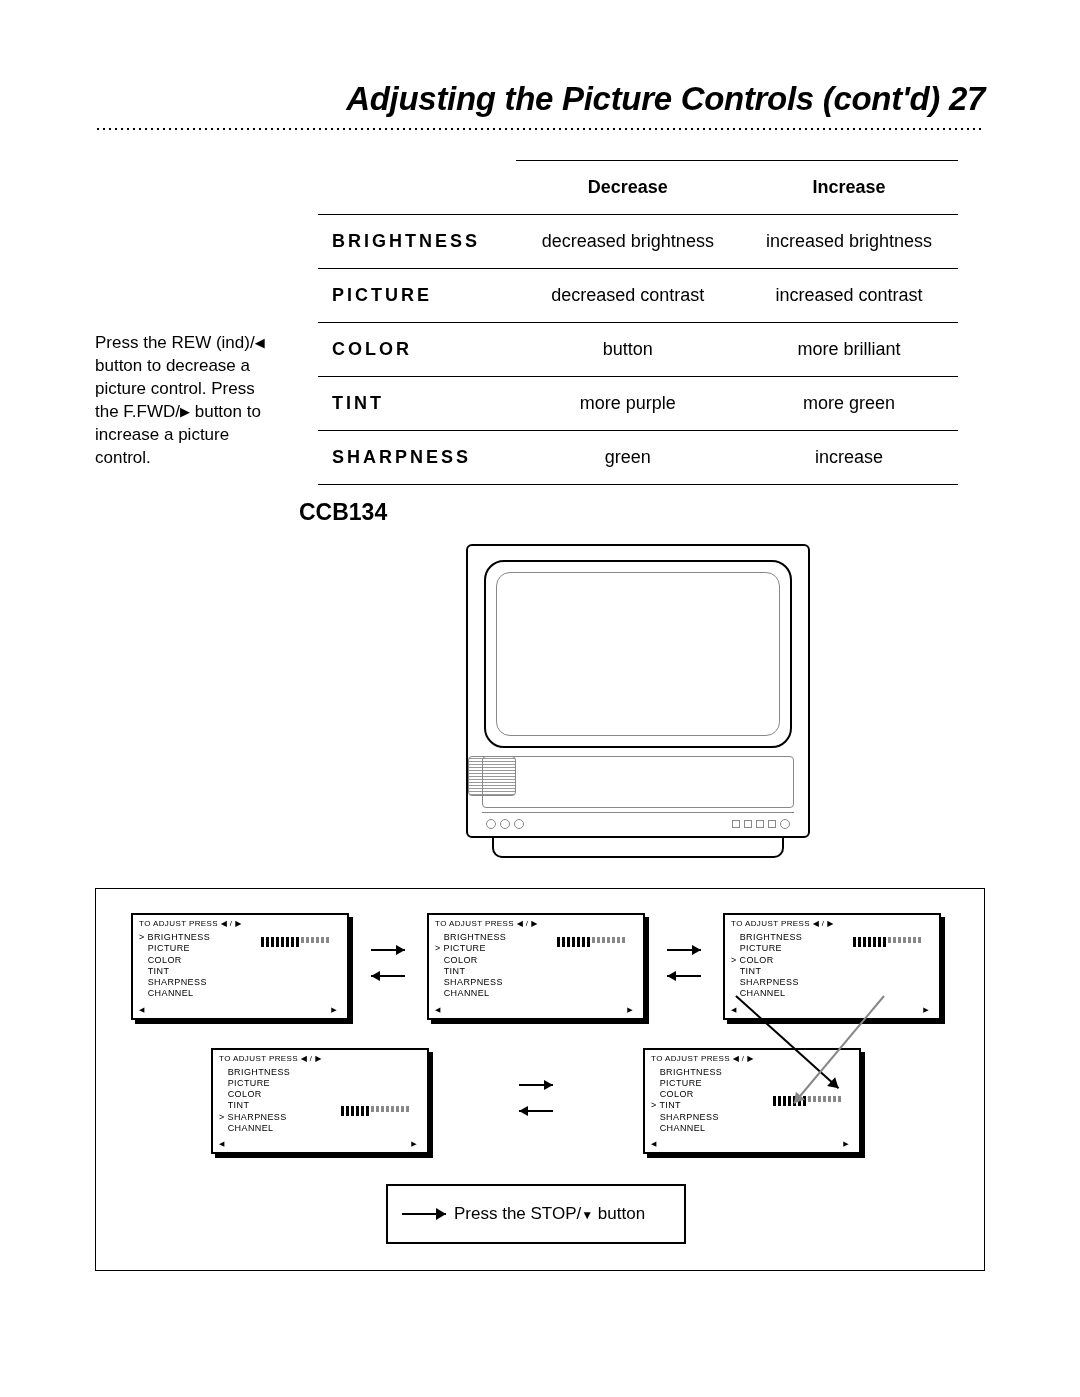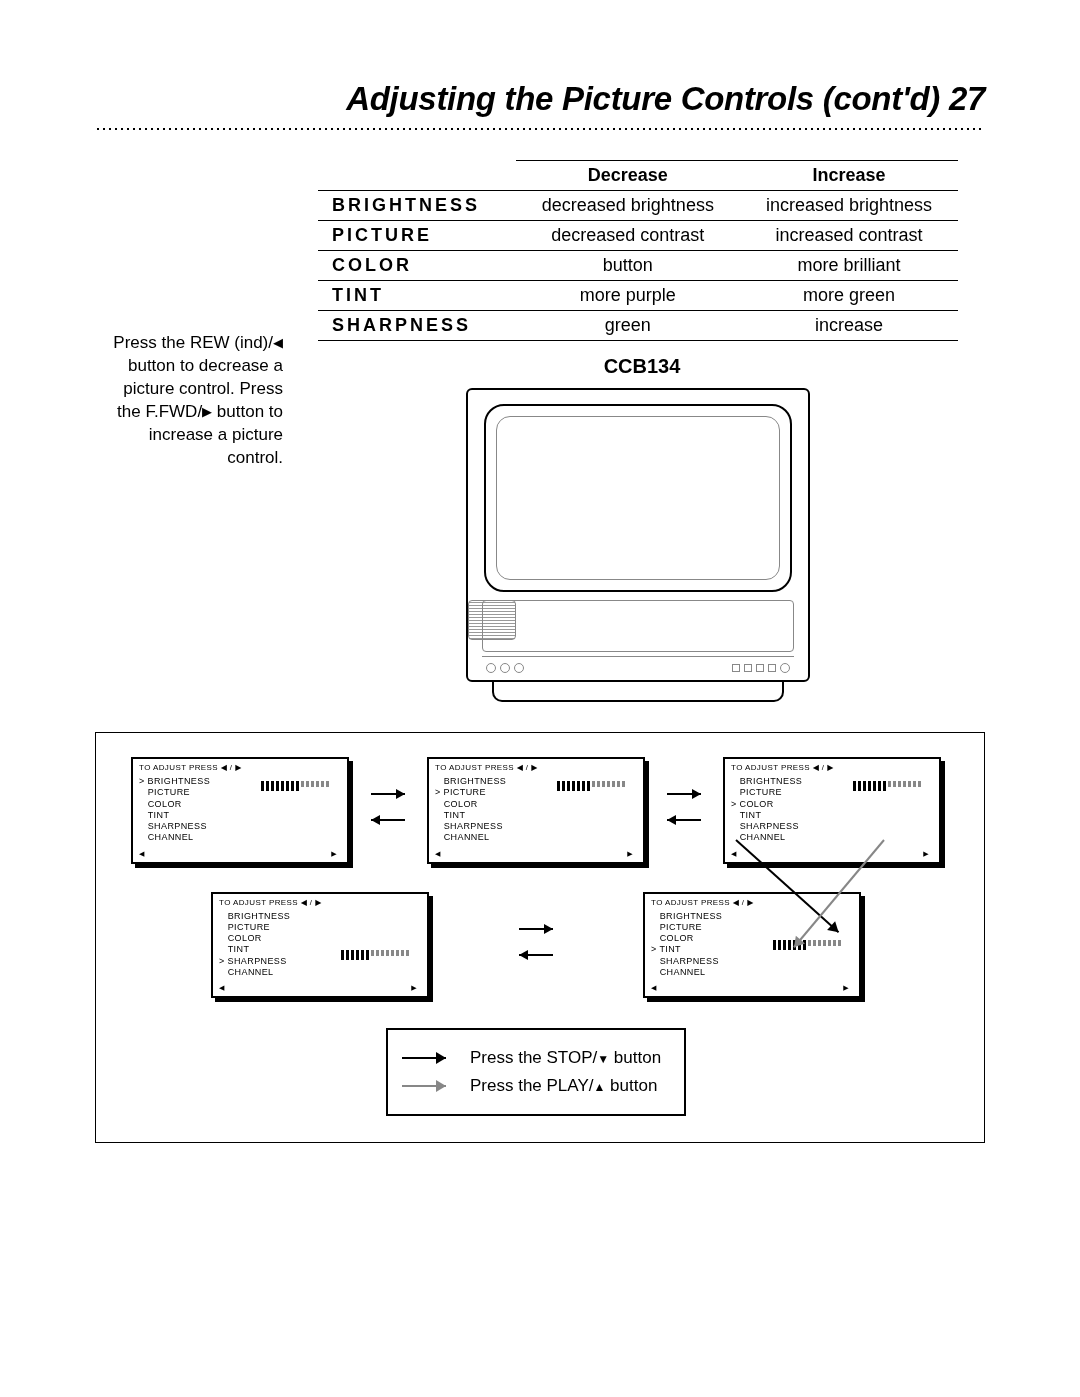--- a/index.html
+++ b/index.html
@@ -2,29 +2,29 @@
 <html><head>
 <meta charset="utf-8">
 <style>
   *{box-sizing:border-box;margin:0;padding:0;}
   body{background:#fff;width:1080px;height:1397px;font-family:Arial,Helvetica,sans-serif;color:#000;position:relative;}
   .page{padding:80px 95px 0 95px;position:relative;}
   .page-title{font-style:italic;font-weight:bold;font-family:"Arial Narrow",Arial,sans-serif;font-stretch:condensed;font-size:33px;text-align:right;margin-bottom:8px;letter-spacing:-0.3px;}
   .page-title .pnum{font-style:italic;}
   .dots{height:6px;background-image:radial-gradient(circle,#000 1.1px,transparent 1.1px);background-size:6px 6px;margin:0 0 28px 0;}
   .content-row{display:flex;align-items:flex-start;}
-  .side-note{width:196px;font-size:17px;line-height:1.35;padding-top:172px;padding-right:8px;text-align:right;}
+  .side-note{width:196px;font-size:17px;line-height:1.35;padding-top:172px;padding-right:8px;}
   .tri{display:inline-block;font-size:13px;vertical-align:1px;}
   .main-col{flex:1;}
   table.ctrl{border-collapse:collapse;width:640px;margin:0 auto 14px auto;font-size:18px;}
-  table.ctrl th,table.ctrl td{border-top:1.5px solid #000;border-bottom:1.5px solid #000;padding:4px 14px;text-align:center;}
+  table.ctrl th,table.ctrl td{border-top:1.5px solid #000;border-bottom:1.5px solid #000;padding:16px 14px;text-align:center;}
   table.ctrl th:first-child,table.ctrl td:first-child{text-align:left;font-weight:bold;letter-spacing:3px;}
   table.ctrl thead th{font-weight:bold;letter-spacing:0;}
   table.ctrl thead th:first-child{border-top:none;}
-  .model-label{font-weight:bold;font-size:20px;margin:4px 0 10px 8px;text-align:center;}
+  .model-label{font-weight:bold;font-size:23px;margin:4px 0 18px 8px;}
 
   
   .tv-wrap{position:relative;width:360px;height:330px;margin:0 auto;}
   .tv-cabinet{position:absolute;left:8px;top:0;right:8px;bottom:36px;border:2px solid #000;border-radius:6px;background:#fff;}
   .screen-bezel{position:absolute;left:16px;top:14px;right:16px;height:188px;border:2px solid #000;border-radius:20px/20px;}
   .screen-inner{position:absolute;left:10px;top:10px;right:10px;bottom:10px;border:1px solid #888;border-radius:14px;}
   .deck{position:absolute;left:14px;right:14px;top:210px;height:52px;border:1px solid #888;border-radius:4px;}
   .panel{position:absolute;left:14px;right:14px;top:266px;height:22px;border-top:1px solid #888;display:flex;gap:4px;align-items:center;padding:0 4px;}
   .knob{width:10px;height:10px;border:1px solid #888;border-radius:50%;}
   .sq{width:8px;height:8px;border:1px solid #888;}
@@ -54,21 +54,21 @@
   .arr::after{content:"";position:absolute;border:5px solid transparent;top:-4px;}
   .arr.right::after{right:-5px;border-left:9px solid #000;}
   .arr.left::after{left:-5px;border-right:9px solid #000;}
   .diag-arrow{position:absolute;width:200px;height:2px;background:#000;transform-origin:left center;}
   .diag-arrow::after{content:"";position:absolute;right:-6px;top:-5px;border:6px solid transparent;border-left:10px solid #000;}
   .da1{left:640px;top:106px;transform:rotate(42deg);width:138px;}
   .da2{left:788px;top:106px;transform:rotate(130deg);width:140px;background:#878787;}
   .da2::after{border-left-color:#878787;}
   
   .legend-box{border:2px solid #000;width:300px;margin:30px auto 0 auto;padding:12px 14px;font-size:17px;line-height:1.4;}
-  .legend-row{display:flex;align-items:center;gap:24px;margin:4px 0;}
+  .legend-row{display:flex;align-items:center;gap:8px;margin:4px 0;}
   .la{width:44px;height:2px;background:#000;position:relative;flex:none;}
   .la::after{content:"";position:absolute;right:-6px;top:-5px;border:6px solid transparent;border-left:10px solid #000;}
   .la.gray{background:#878787;}
   .la.gray::after{border-left-color:#878787;}
   .tri-sm{font-size:12px;}
 </style>
 </head>
 <body>
 
 <div class="page">
@@ -336,19 +336,15 @@
       </div>
     </div>
     <div class="diag-arrow da1"></div>
     <div class="diag-arrow da2"></div>
 
     <div class="legend-box">
       <div class="legend-row">
         <div class="la"></div>
         <div><span>Press the STOP/</span><span class="tri-sm">▼</span><span> button</span></div>
       </div>
-      <div class="legend-row">
-        <div class="la gray"></div>
-        <div><span>Press the PLAY/</span><span class="tri-sm">▲</span><span> button</span></div>
-      </div>
     </div>
   </div>
 </div>
 
 </body></html>

